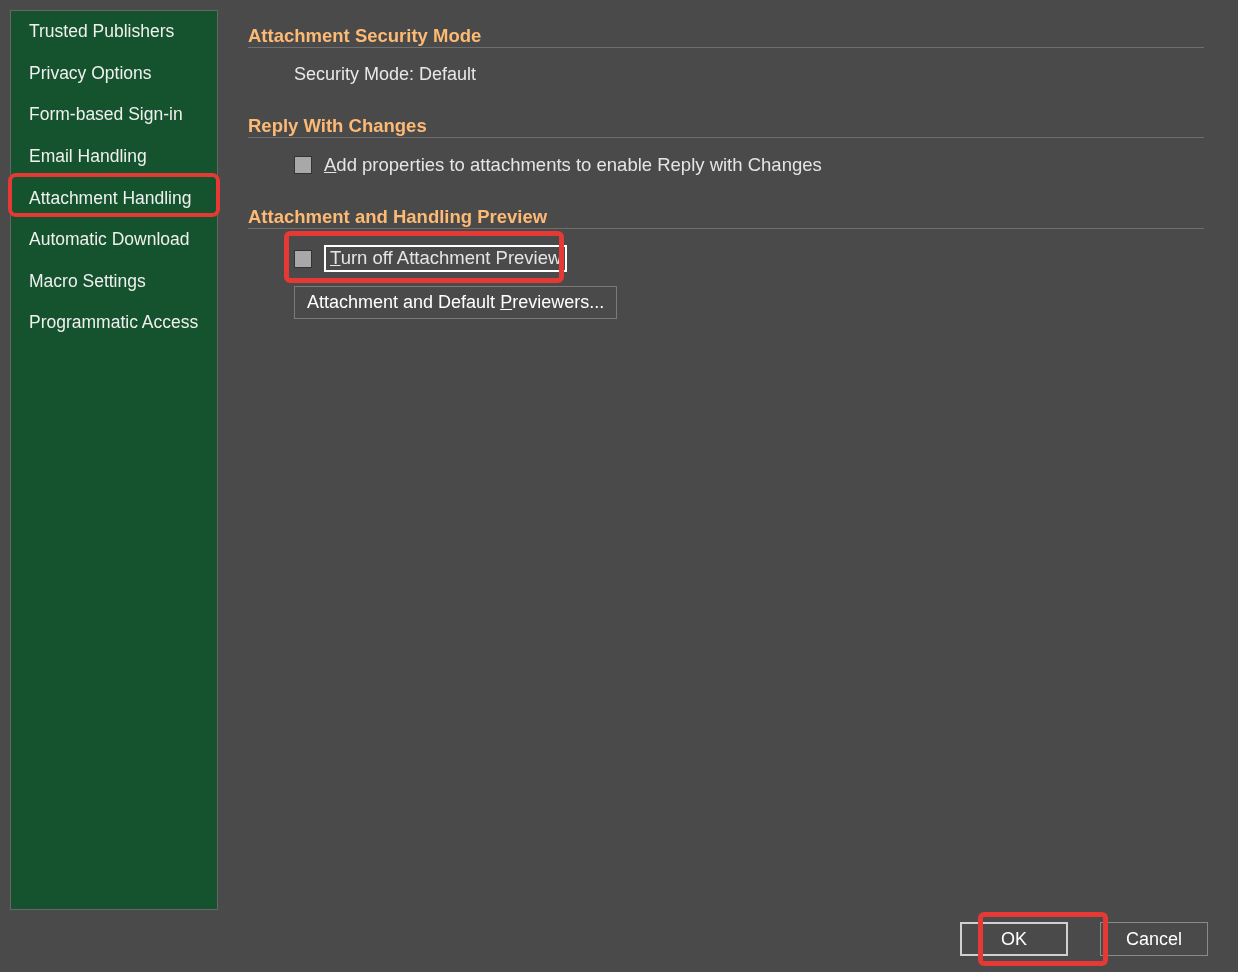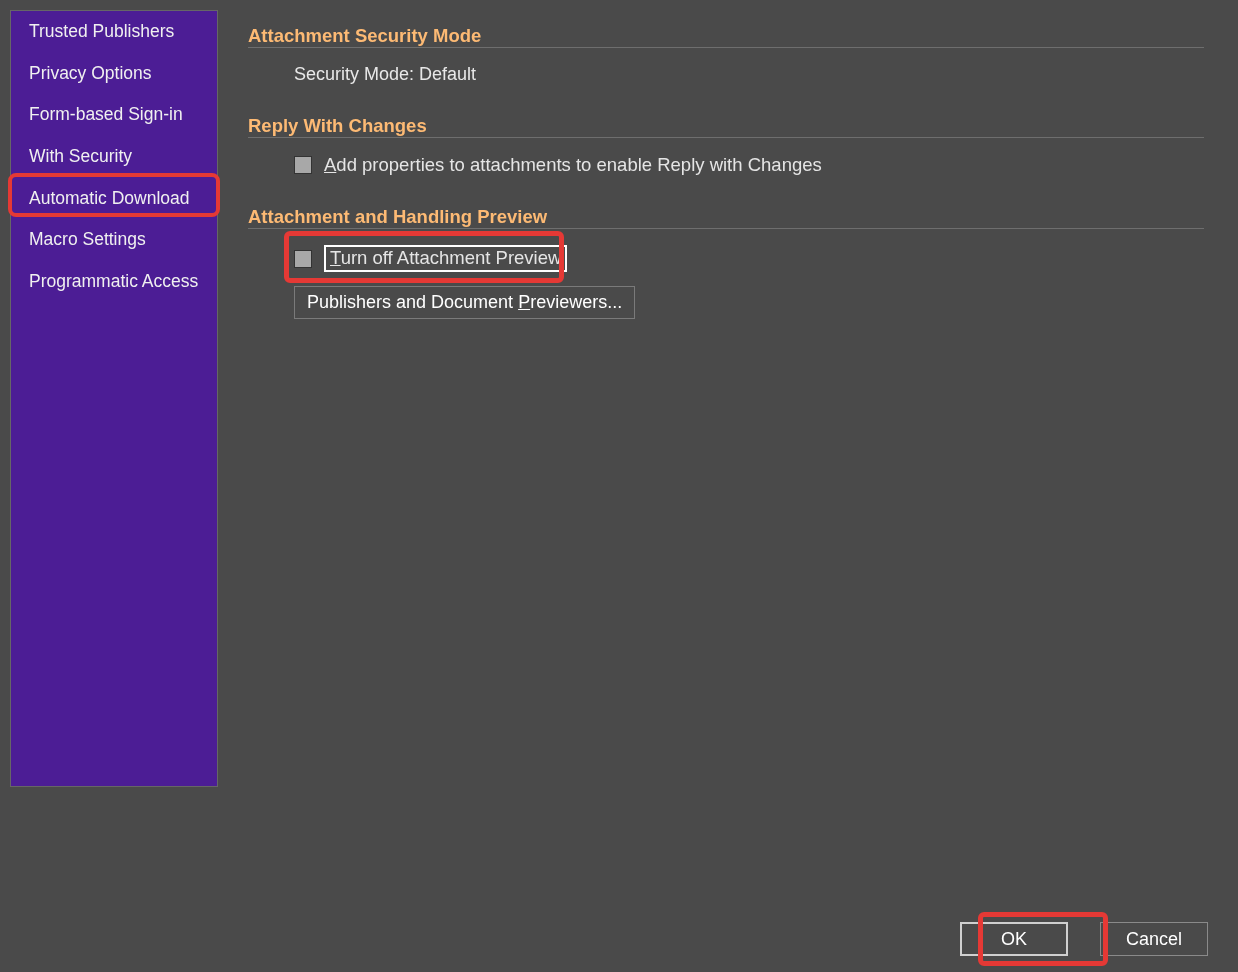--- a/index.html
+++ b/index.html
@@ -10,22 +10,22 @@
     font-family: "Segoe UI", Arial, sans-serif;
     color: #f0f0f0;
     position: relative;
     overflow: hidden;
   }
   .sidebar {
     position: absolute;
     left: 10px;
     top: 10px;
     width: 208px;
-    height: 777px;
-    background: #4c1d95;
+    height: 900px;
+    background: #14532d;
     border: 1px solid #666666;
   }
   .sidebar-item {
     padding: 9px 18px;
     font-size: 17.5px;
     cursor: pointer;
     line-height: 1.35;
   }
   .hl-sidebar {
     position: absolute;
@@ -129,21 +129,22 @@
   }
   .u { text-decoration: underline; }
 </style>
 </head>
 <body>
 
 <div class="sidebar">
   <div class="sidebar-item">Trusted Publishers</div>
   <div class="sidebar-item">Privacy Options</div>
   <div class="sidebar-item">Form-based Sign-in</div>
-  <div class="sidebar-item">With Security</div>
+  <div class="sidebar-item">Email Handling</div>
+  <div class="sidebar-item">Attachment Handling</div>
   <div class="sidebar-item">Automatic Download</div>
   <div class="sidebar-item">Macro Settings</div>
   <div class="sidebar-item">Programmatic Access</div>
 </div>
 <div class="hl-sidebar" style="left:8px; top:173px; width:212px; height:44px;"></div>
 
 <div class="main">
 
   <div class="section-header">Attachment Security Mode</div>
   <div class="indent">
@@ -158,21 +159,21 @@
     </div>
   </div>
 
   <div class="section-header">Attachment and Handling Preview</div>
   <div class="indent" style="margin-top:4px;">
     <div class="check-row" style="position:relative;">
       <div class="hl-check"></div>
       <div class="checkbox"></div>
       <span class="check-label turn-off-box"><span class="u">T</span><span>urn off Attachment Preview</span></span>
     </div>
-    <div class="previewers-btn"><span>Publishers and Document </span><span class="u">P</span><span>reviewers...</span></div>
+    <div class="previewers-btn"><span>Attachment and Default </span><span class="u">P</span><span>reviewers...</span></div>
   </div>
 
 </div>
 
 <div class="footer">
   <div class="footer-btn ok-btn">OK</div>
   <div class="footer-btn">Cancel</div>
 </div>
 <div class="hl-ok"></div>
 

